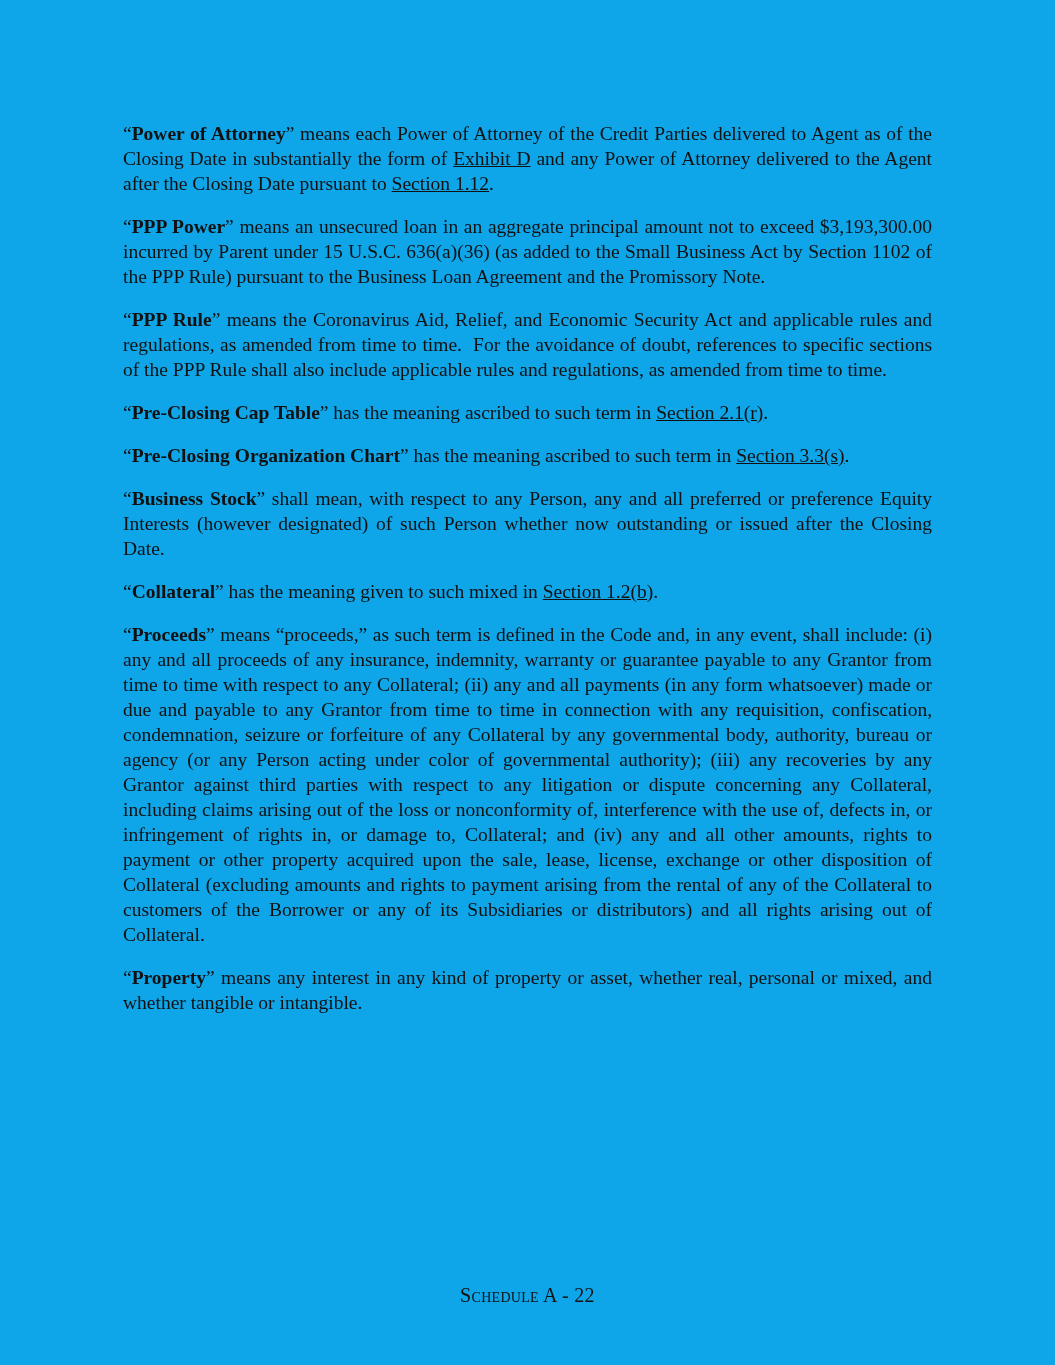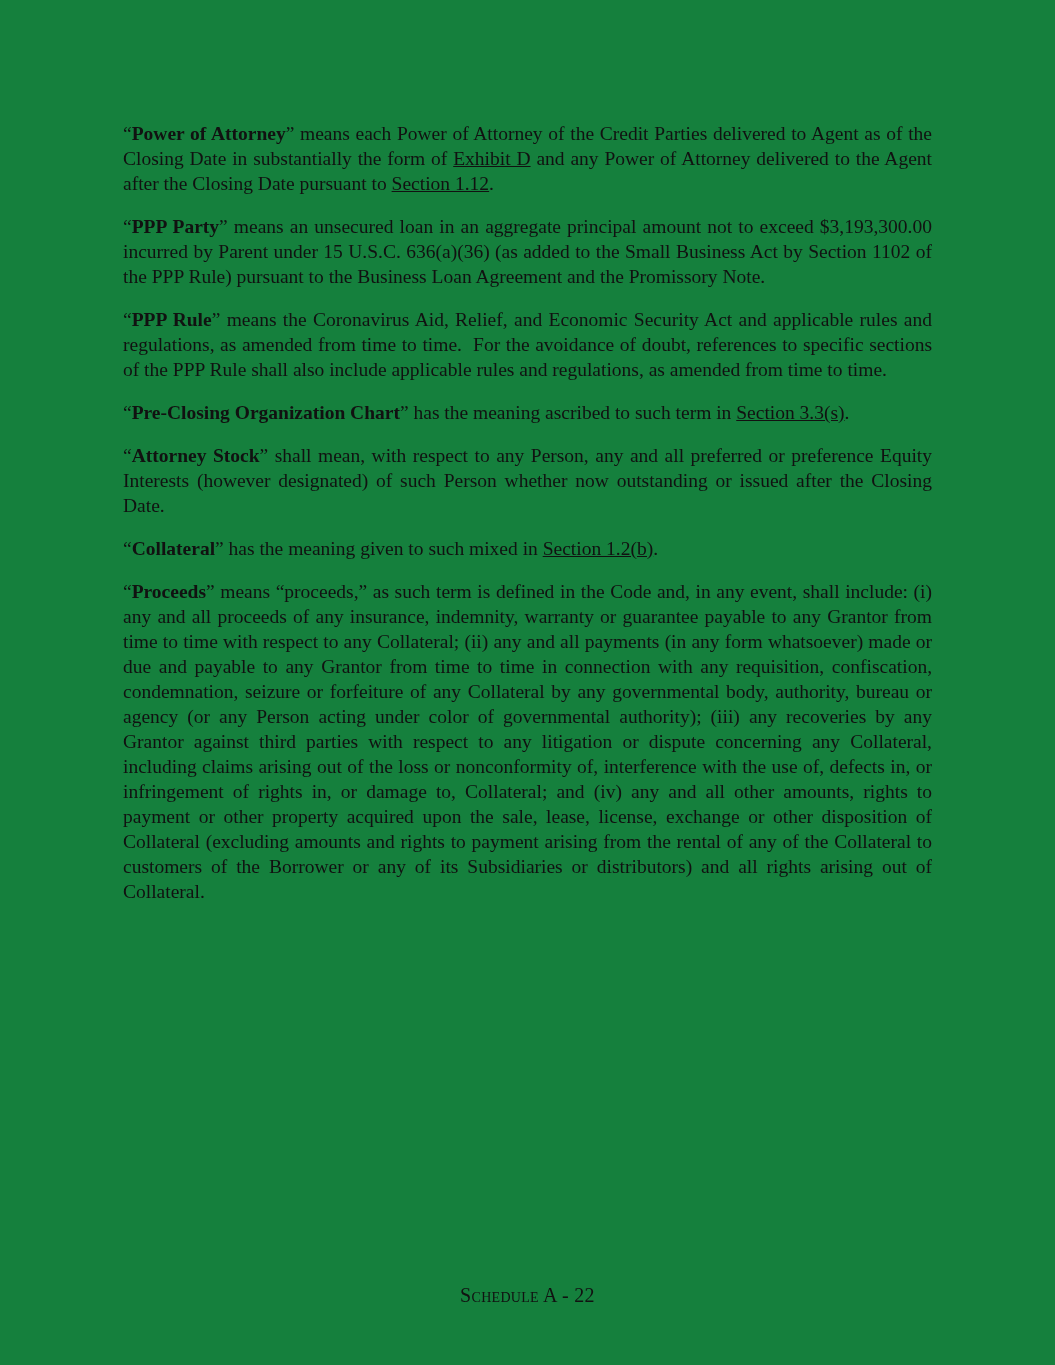--- a/index.html
+++ b/index.html
@@ -4,21 +4,21 @@
 <style>
   html, body {
     margin: 0;
     padding: 0;
     background: #ffffff;
   }
   .page {
     position: relative;
     width: 1055px;
     height: 1365px;
-    background: #15803d;
+    background: #0ea5e9;
     font-family: "Liberation Serif", serif;
     color: #111111;
     overflow: hidden;
   }
   .content {
     position: absolute;
     left: 123px;
     top: 121px;
     width: 809px;
   }
@@ -44,21 +44,23 @@
     font-variant: small-caps;
     letter-spacing: 0.3px;
   }
 </style>
 </head>
 <body>
 
 <div class="page">
   <div class="content">
       <p class="para"><span>“</span><span class="b">Power of Attorney</span><span>” means each Power of Attorney of the Credit Parties delivered to Agent as of the Closing Date in substantially the form of </span><span class="u">Exhibit D</span><span> and any Power of Attorney delivered to the Agent after the Closing Date pursuant to </span><span class="u">Section 1.12</span><span>.</span></p>
-      <p class="para"><span>“</span><span class="b">PPP Party</span><span>” means an unsecured loan in an aggregate principal amount not to exceed $3,193,300.00 incurred by Parent under 15 U.S.C. 636(a)(36) (as added to the Small Business Act by Section 1102 of the PPP Rule) pursuant to the Business Loan Agreement and the Promissory Note.</span></p>
+      <p class="para"><span>“</span><span class="b">PPP Power</span><span>” means an unsecured loan in an aggregate principal amount not to exceed $3,193,300.00 incurred by Parent under 15 U.S.C. 636(a)(36) (as added to the Small Business Act by Section 1102 of the PPP Rule) pursuant to the Business Loan Agreement and the Promissory Note.</span></p>
       <p class="para"><span>“</span><span class="b">PPP Rule</span><span>” means the Coronavirus Aid, Relief, and Economic Security Act and applicable rules and regulations, as amended from time to time.&nbsp; For the avoidance of doubt, references to specific sections of the PPP Rule shall also include applicable rules and regulations, as amended from time to time.</span></p>
+      <p class="para"><span>“</span><span class="b">Pre-Closing Cap Table</span><span>” has the meaning ascribed to such term in </span><span class="u">Section 2.1(r)</span><span>.</span></p>
       <p class="para"><span>“</span><span class="b">Pre-Closing Organization Chart</span><span>” has the meaning ascribed to such term in </span><span class="u">Section 3.3(s)</span><span>.</span></p>
-      <p class="para"><span>“</span><span class="b">Attorney Stock</span><span>” shall mean, with respect to any Person, any and all preferred or preference Equity Interests (however designated) of such Person whether now outstanding or issued after the Closing Date.</span></p>
+      <p class="para"><span>“</span><span class="b">Business Stock</span><span>” shall mean, with respect to any Person, any and all preferred or preference Equity Interests (however designated) of such Person whether now outstanding or issued after the Closing Date.</span></p>
       <p class="para"><span>“</span><span class="b">Collateral</span><span>” has the meaning given to such mixed in </span><span class="u">Section 1.2(b)</span><span>.</span></p>
       <p class="para"><span>“</span><span class="b">Proceeds</span><span>” means “proceeds,” as such term is defined in the Code and, in any event, shall include: (i) any and all proceeds of any insurance, indemnity, warranty or guarantee payable to any Grantor from time to time with respect to any Collateral; (ii) any and all payments (in any form whatsoever) made or due and payable to any Grantor from time to time in connection with any requisition, confiscation, condemnation, seizure or forfeiture of any Collateral by any governmental body, authority, bureau or agency (or any Person acting under color of governmental authority); (iii) any recoveries by any Grantor against third parties with respect to any litigation or dispute concerning any Collateral, including claims arising out of the loss or nonconformity of, interference with the use of, defects in, or infringement of rights in, or damage to, Collateral; and (iv) any and all other amounts, rights to payment or other property acquired upon the sale, lease, license, exchange or other disposition of Collateral (excluding amounts and rights to payment arising from the rental of any of the Collateral to customers of the Borrower or any of its Subsidiaries or distributors) and all rights arising out of Collateral.</span></p>
+      <p class="para"><span>“</span><span class="b">Property</span><span>” means any interest in any kind of property or asset, whether real, personal or mixed, and whether tangible or intangible.</span></p>
     </div>
   <div class="footer">Schedule A - 22</div>
 </div>
 
 </body></html>

